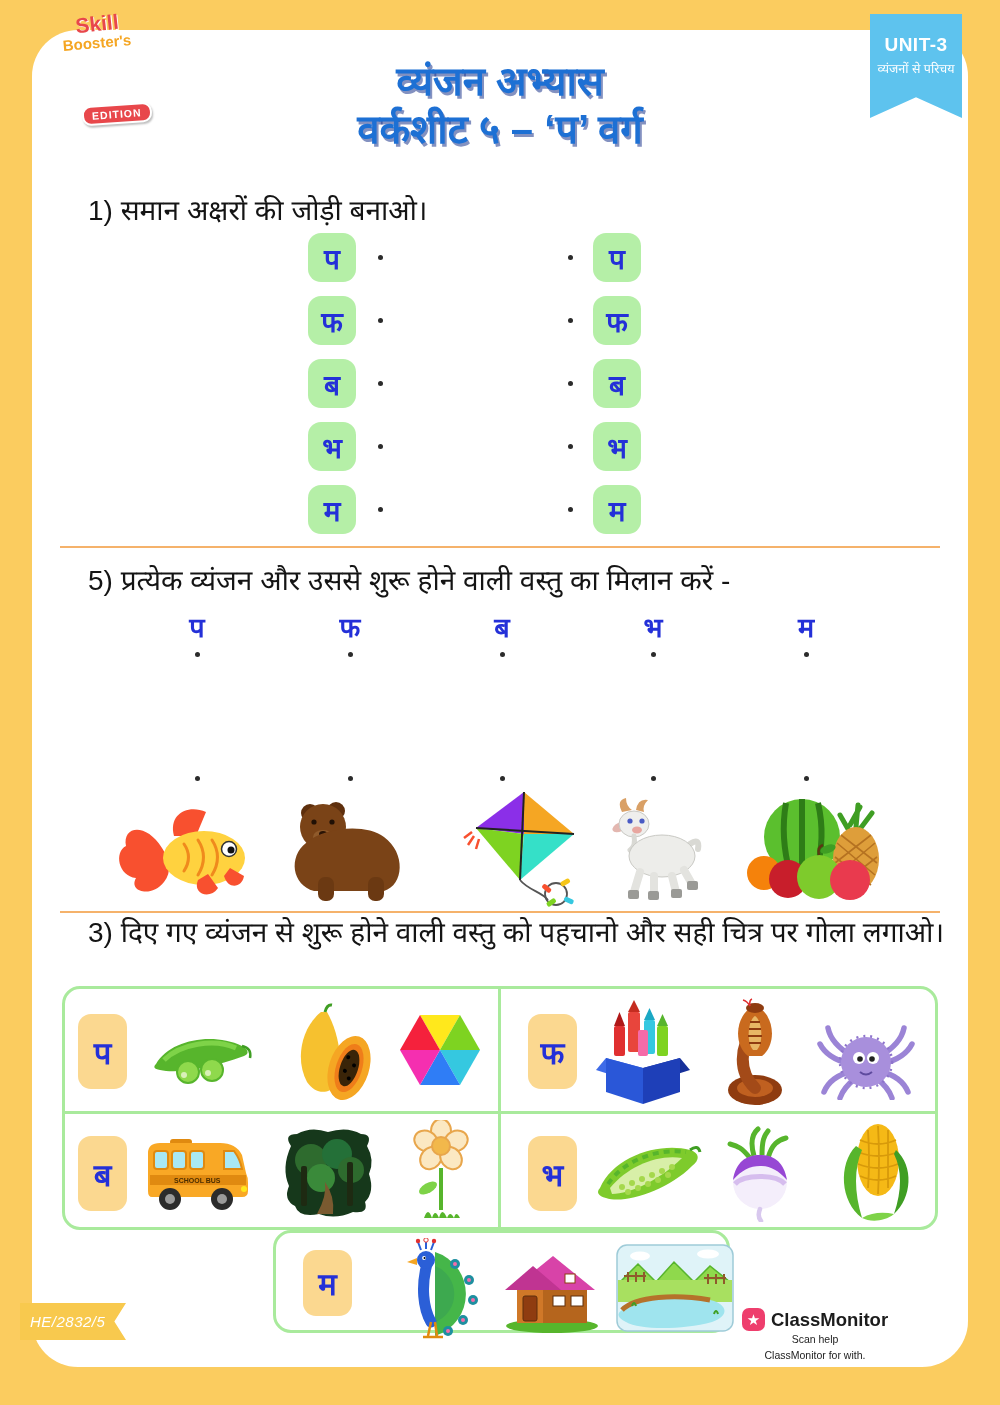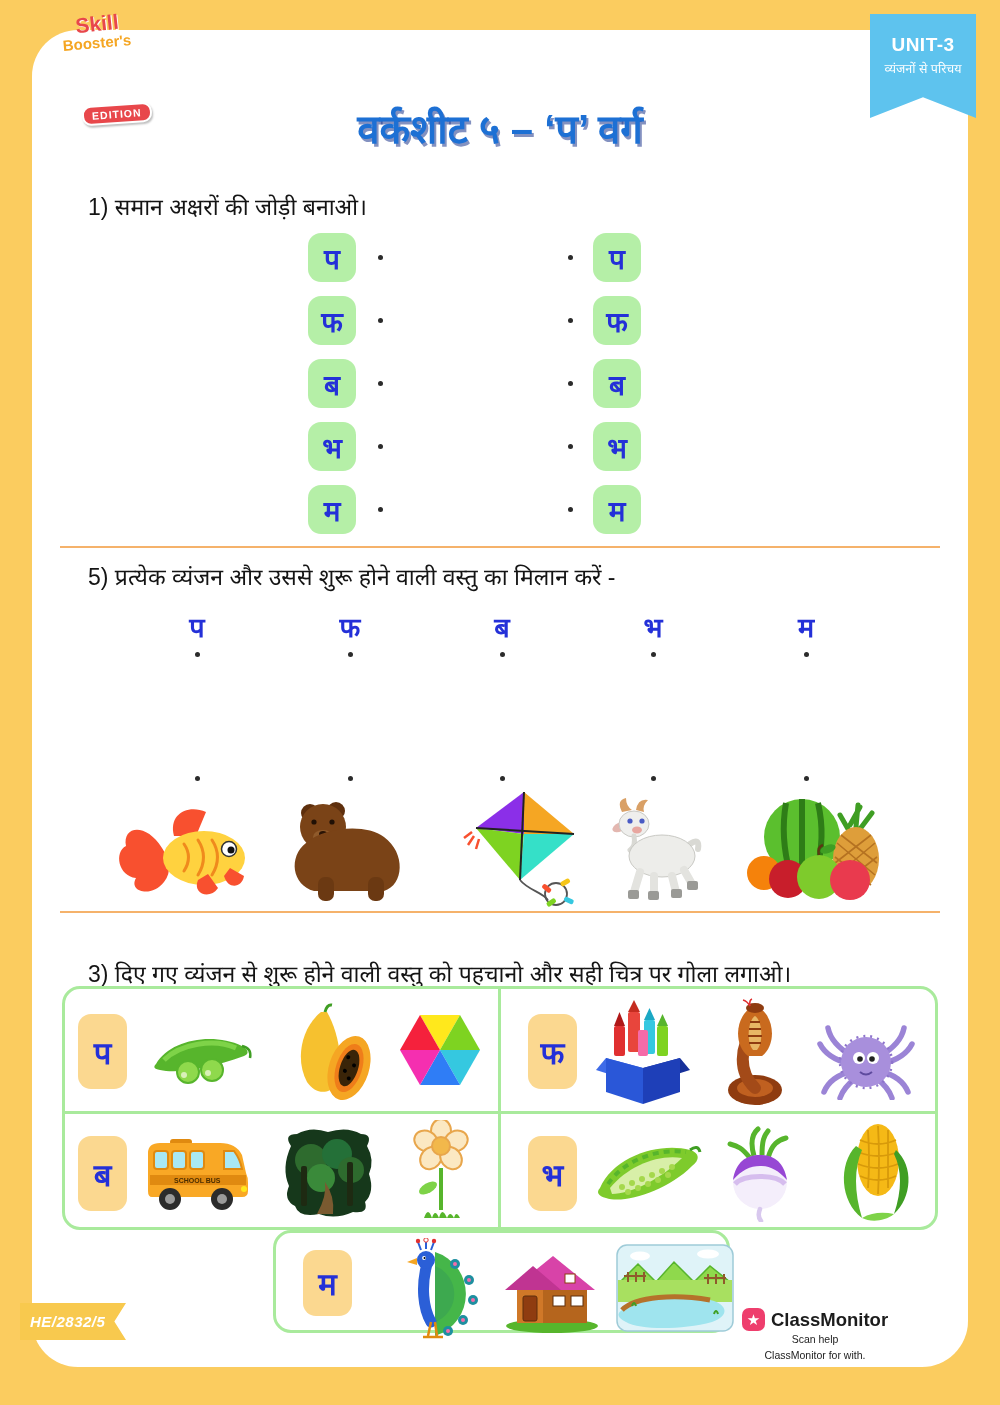--- a/index.html
+++ b/index.html
@@ -7,41 +7,41 @@
 body{font-family:"Liberation Sans",sans-serif;background:#fff}
 .canvas{position:relative;width:1000px;height:1405px;background:#FBCC5F;overflow:hidden}
 .page{position:absolute;left:32px;top:30px;width:936px;height:1337px;background:#fff;border-radius:46px}
 
 .logo{position:absolute;left:26px;top:12px;width:142px;height:118px;text-align:center;z-index:5}
 .logo-skill{font-size:21px;font-weight:bold;color:#E8474B;transform:rotate(-6deg);text-shadow:1px 1px 0 #fff}
 .logo-booster{font-size:15px;font-weight:bold;color:#F5A623;margin-top:-2px;transform:rotate(-5deg);text-shadow:1px 1px 0 #fff}
 .logo-cloud{position:absolute;left:4px;top:38px;width:130px;height:54px;background:#3D9BE9;border-radius:30px 36px 28px 34px;box-shadow:5px 7px 0 #BDE4F8}
 .logo-hindi{position:absolute;left:0;right:0;top:10px;font-size:27px;font-weight:bold;color:#fff;letter-spacing:2px;text-shadow:2px 2px 0 #E8A020}
 .logo-edition{position:absolute;left:56px;top:92px;background:#E8474B;color:#fff;font-size:10.5px;font-weight:bold;padding:2px 8px;border-radius:9px;border:2px solid #fff;transform:rotate(-4deg);letter-spacing:1px;box-shadow:1px 2px 2px rgba(0,0,0,.25)}
-.ribbon{position:absolute;left:870px;top:14px;width:106px;height:104px;background:#5EC3EE;clip-path:polygon(0 0,100% 0,100% 100%,50% 80%,0 100%);text-align:center;color:#fff;z-index:5}
+.ribbon{position:absolute;left:870px;top:14px;width:92px;height:104px;background:#5EC3EE;clip-path:polygon(0 0,100% 0,100% 100%,50% 80%,0 100%);text-align:center;color:#fff;z-index:5}
 .ribbon-l1{margin-top:20px;font-size:19px;font-weight:bold;letter-spacing:.5px}
 .ribbon-l2{font-size:12.5px;margin-top:4px}
 .title{position:absolute;left:0;width:1000px;text-align:center;font-weight:bold;font-size:40px;color:#1D70D4;text-shadow:2px 3px 0 rgba(30,55,140,.55)}
 .t1{top:52px}.t2{top:100px}
 
-.heading{position:absolute;font-size:23px;color:#141414}
+.heading{position:absolute;font-size:28px;color:#141414}
 
 .gtile{position:absolute;width:48px;height:49px;background:#B5EFA7;border-radius:13px;display:flex;align-items:center;justify-content:center;font-weight:bold;font-size:28px;color:#2430D8}
 .dot{position:absolute;width:5px;height:5px;border-radius:50%;background:#2b2b2b}
 .divider{position:absolute;left:60px;width:880px;height:2px;background:#F5B26B}
 
 .s2letter{position:absolute;font-weight:bold;font-size:27px;color:#2430D8;transform:translateX(-50%)}
 
 .tablebox{position:absolute;border:3px solid #A9EA9C;border-radius:18px;background:#fff}
 .vline{position:absolute;background:#A9EA9C}
 .ytile{position:absolute;width:49px;height:75px;background:#FBD890;border-radius:13px;display:flex;align-items:center;justify-content:center;font-weight:bold;font-size:31px;color:#2430D8}
 .pic{position:absolute}
 .pic svg{width:100%;height:100%;display:block}
 
-.code-ribbon{position:absolute;left:20px;top:1303px;width:106px;height:37px;background:#F8C94E;clip-path:polygon(0 0,100% 0,89% 50%,100% 100%,0 100%);color:#fff;font-weight:bold;font-style:italic;font-size:15px;display:flex;align-items:center;padding-left:10px;letter-spacing:.5px;z-index:6}
+.code-ribbon{position:absolute;left:20px;top:1303px;width:106px;height:37px;background:#F8C94E;clip-path:polygon(0 0,100% 0,89% 50%,100% 100%,0 100%);color:#fff;font-weight:normal;font-style:italic;font-size:15px;display:flex;align-items:center;padding-left:10px;letter-spacing:.5px;z-index:6}
 .cm{position:absolute;left:730px;top:1308px;width:170px;text-align:center;z-index:6}
 .cm-row{display:flex;align-items:center;justify-content:center;gap:6px}
 .cm-icon{width:23px;height:23px;background:#EE3E6D;border-radius:7px;color:#fff;font-size:15px;line-height:23px;text-align:center}
 .cm-name{font-size:18.5px;font-weight:bold;color:#1c1c1c}
 .cm-note{font-size:10.5px;color:#222;line-height:1.3;margin-top:2px}
 </style>
 </head>
 <body>
 
 <div class="canvas">
@@ -51,20 +51,21 @@
     <div class="logo-skill">Skill</div>
     <div class="logo-booster">Booster's</div>
     <div class="logo-edition">EDITION</div>
   </div>
 
   <div class="ribbon">
     <div class="ribbon-l1">UNIT-3</div>
     <div class="ribbon-l2">व्यंजनों से परिचय</div>
   </div>
 
+  <div class="title t1">व्यंजन अभ्यास</div>
   <div class="title t2">वर्कशीट ५ – ‘प’ वर्ग</div>
 
   <div class="heading" style="left:88px;top:190px">1) समान अक्षरों की जोड़ी बनाओ।</div>
 
   <div class="gtile" style="left:308px;top:233px">
       <span>प</span>
     </div>
   <div class="gtile" style="left:308px;top:296px">
       <span>फ</span>
     </div>
@@ -204,21 +205,21 @@
       <circle cx="50" cy="88" r="19" fill="#C81E2B"></circle>
       <ellipse cx="90" cy="58" rx="8" ry="4" fill="#3F9E23" transform="rotate(-20 90 58)"></ellipse>
       <circle cx="81" cy="86" r="22" fill="#7ECB2C"></circle>
       <path d="M81 64 q-2 -8 4 -10" stroke="#5B3A12" stroke-width="2.5" fill="none"></path>
       <circle cx="112" cy="89" r="20" fill="#E93A4E"></circle>
     </svg>
   </div>
 
   <div class="divider" style="top:911px"></div>
 
-  <div class="heading" style="left:88px;top:957px">3) दिए गए व्यंजन से शुरू होने वाली वस्तु को पहचानो और सही चित्र पर गोला लगाओ।</div>
+  <div class="heading" style="left:88px;top:912px">3) दिए गए व्यंजन से शुरू होने वाली वस्तु को पहचानो और सही चित्र पर गोला लगाओ।</div>
 
   <div class="tablebox" style="left:62px;top:986px;width:876px;height:244px"></div>
   <div class="vline" style="left:498px;top:986px;width:3px;height:244px"></div>
   <div class="vline" style="left:62px;top:1111px;width:876px;height:3px"></div>
   <div class="tablebox" style="left:273px;top:1230px;width:457px;height:103px"></div>
 
   <div class="ytile" style="left:78px;top:1014px">
       <span>प</span>
     </div>
   <div class="pic" style="left:150px;top:1030px;width:105px;height:62px">

